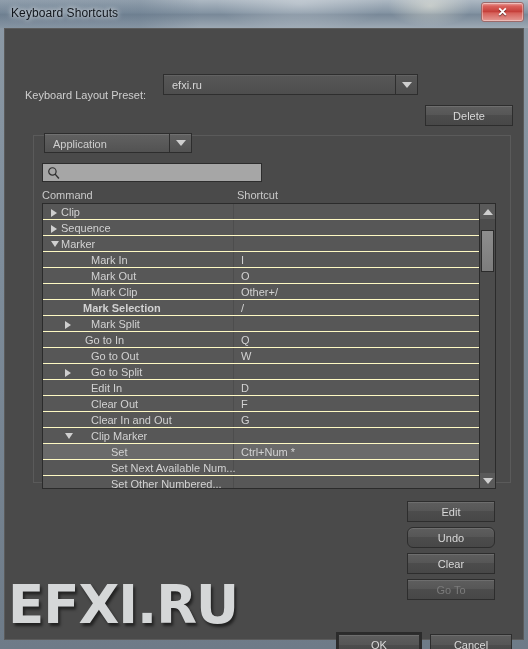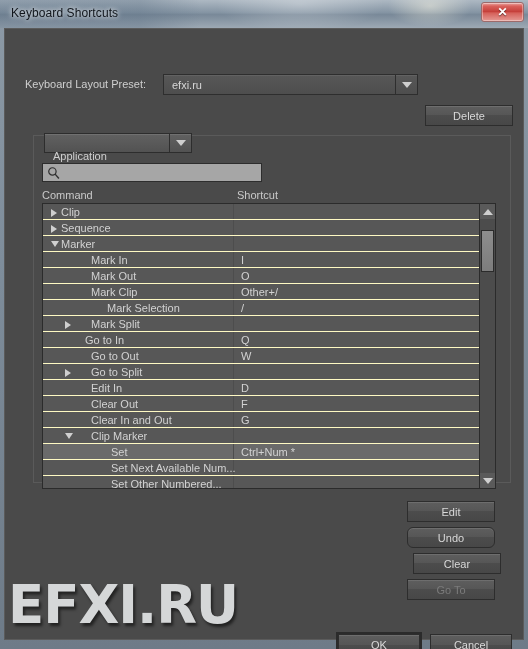--- a/index.html
+++ b/index.html
@@ -62,21 +62,21 @@
 
   
   #dialog {
     position:absolute; left:4px; top:28px; width:520px; height:612px;
     background: #4a4a4a;
     border: 1px solid #5b5b5b;
   }
 
   
   #preset-label {
-    position:absolute; left:20px; top:49px;
+    position:absolute; left:20px; top:60px;
     font-size: 11px; color:#cfcfcf;
   }
   #preset-combo {
     position:absolute; left:158px; top:45px; width:255px; height:21px;
     background: linear-gradient(to bottom,#575757,#4e4e4e);
     border:1px solid #2e2e2e;
     box-shadow: inset 0 1px 0 rgba(255,255,255,0.07);
   }
   #preset-value {
     position:absolute; left:8px; top:4px;
@@ -123,21 +123,21 @@
     background:#5a5a5a;
   }
 
   
   #scope-combo {
     position:absolute; left:39px; top:104px; width:148px; height:20px;
     background: linear-gradient(to bottom,#616161,#525252);
     border:1px solid #2d2d2d;
     box-shadow: inset 0 1px 0 rgba(255,255,255,0.10);
   }
-  #scope-value { position:absolute; left:8px; top:16px; font-size:11px; color:#cfcfcf; }
+  #scope-value { position:absolute; left:8px; top:4px; font-size:11px; color:#cfcfcf; }
 
   
   #search-box {
     position:absolute; left:37px; top:134px; width:220px; height:19px;
     background:#a6a6a6;
     border:1px solid #2d2d2d;
   }
   #search-icon { position:absolute; left:4px; top:2px; width:14px; height:14px; }
   #search-input-text {
     position:absolute; left:22px; top:3px; font-size:11px; color:#333;
@@ -202,21 +202,21 @@
   #sb-thumb {
     position:absolute; left:1px; top:26px; width:13px; height:42px;
     background: linear-gradient(to bottom,#8d8d8d,#7d7d7d);
     border:1px solid #2b2b2b;
   }
   #sb-track { position:absolute; left:0; top:15px; width:15px; bottom:15px; background:#4c4c4c; }
 
   
   #edit-btn  { position:absolute; left:402px; top:472px; width:88px; height:21px; }
   #undo-btn  { position:absolute; left:402px; top:498px; width:88px; height:21px;border-radius:6px; }
-  #clear-btn { position:absolute; left:402px; top:524px; width:88px; height:21px;margin-left:6px; }
+  #clear-btn { position:absolute; left:402px; top:524px; width:88px; height:21px; }
   #goto-btn  { position:absolute; left:402px; top:550px; width:88px; height:21px; }
 
   
   #ok-btn     { position:absolute; left:333px; top:605px; width:82px; height:22px; }
   #cancel-btn { position:absolute; left:425px; top:605px; width:82px; height:22px; }
 
   
   #watermark {
     position:absolute; left:8px; top:578px;
     font-size: 53px; font-weight:bold;
@@ -305,21 +305,21 @@
             <span class="row-cmd" style="left: 48px;">Mark Out</span>
             <span class="row-sc">O</span>
           </div>
           <div class="row">
             <div class="row-divider"></div>
             <span class="row-cmd" style="left: 48px;">Mark Clip</span>
             <span class="row-sc">Other+/</span>
           </div>
           <div class="row">
             <div class="row-divider"></div>
-            <span class="row-cmd" style="left: 64px;">Mark Selection</span>
+            <span class="row-cmd" style="left: 40px; font-weight: bold;">Mark Selection</span>
             <span class="row-sc">/</span>
           </div>
           <div class="row">
             <div class="row-divider"></div>
             <span class="twisty closed" style="left: 22px;"></span>
             <span class="row-cmd" style="left: 48px;">Mark Split</span>
             <span class="row-sc"></span>
           </div>
           <div class="row">
             <div class="row-divider"></div>

